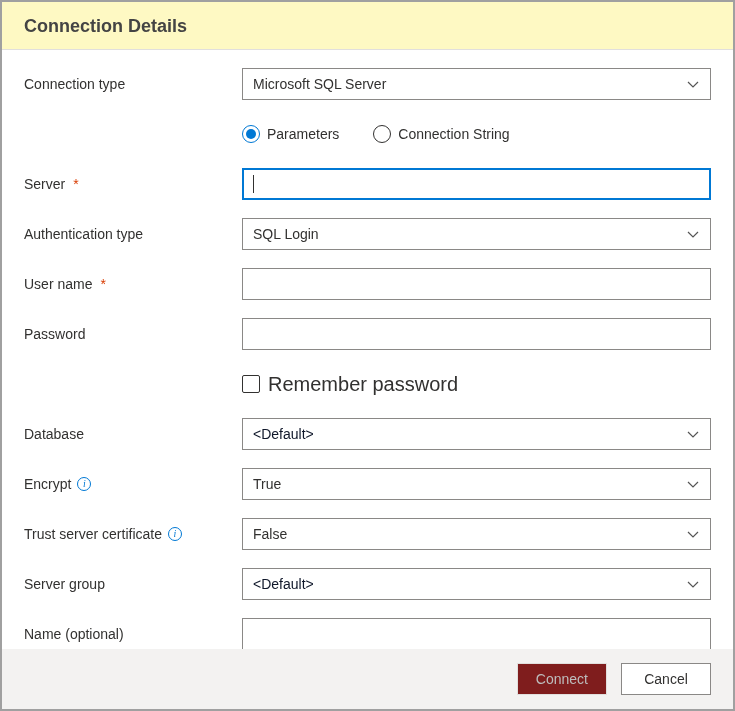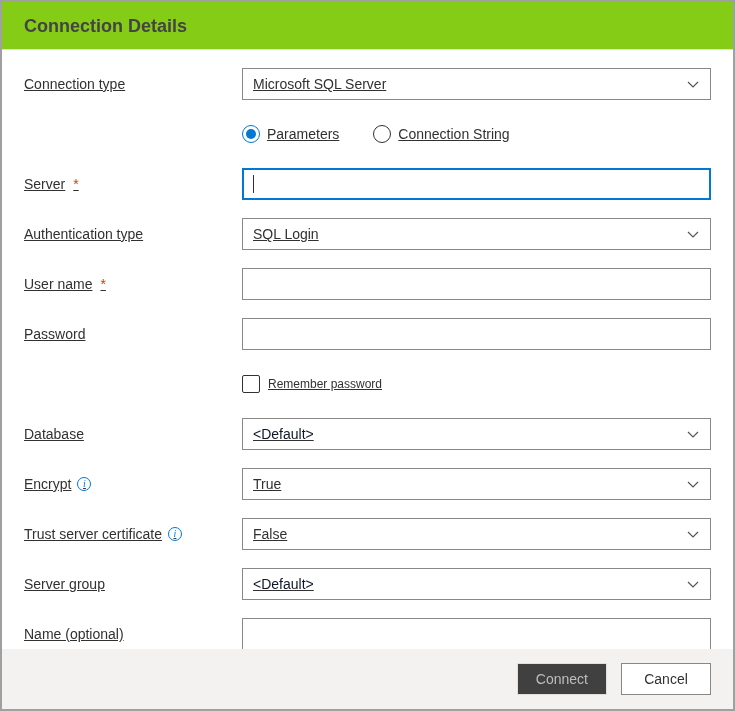--- a/index.html
+++ b/index.html
@@ -13,38 +13,37 @@
   .dialog {
     width: 735px;
     height: 711px;
     border: 2px solid #a0a0a0;
     background: #fff;
     display: flex;
     flex-direction: column;
     position: relative;
   }
   .dialog-header {
-    background: #84cc16;
+    background: #fef9c3;
     padding: 14px 40px 12px 22px;
     font-size: 18px;
     font-weight: 600;
     color: #444;
     border-bottom: 1px solid #e1dfdd;
   }
   .dialog-body {
     flex: 1 1 auto;
     padding: 18px 22px 0 22px;
     overflow: hidden;
   }
   .row {
     display: flex;
     align-items: center;
     margin-bottom: 18px;
     min-height: 32px;
-    text-decoration: underline;
   }
   .label-col {
     width: 200px;
     flex: 0 0 200px;
     font-size: 14px;
     color: #323130;
     display: flex;
     align-items: center;
     gap: 6px;
   }
@@ -103,21 +102,21 @@
   }
   .radio-outer.checked {
     border-color: #0078d4;
   }
   .radio-inner {
     width: 10px; height: 10px;
     border-radius: 50%;
     background: #0078d4;
   }
   .checkbox-item {
-    display:flex; align-items:center; gap:8px; font-size:12px;
+    display:flex; align-items:center; gap:8px; font-size:20px;
   }
   .checkbox-box {
     width: 18px; height:18px;
     border: 1px solid #323130;
     border-radius: 2px;
     background:#fff;
   }
   .info-icon {
     width:14px; height:14px;
     border-radius:50%;
@@ -145,21 +144,21 @@
     padding: 0 18px;
     font-size: 14px;
     background:#fff;
     border:1px solid #8a8886;
     display:flex; align-items:center; justify-content:center;
     cursor:default;
   }
   .btn.disabled {
     color:#bdbdbd;
     border-color:#e1dfdd;
-    background:#404040;
+    background:#7f1d1d;
   }
   .caret-blink {
      width:1px; height:18px; background:#323130;
      animation: blink 1s step-start infinite;
   }
   @keyframes blink { 50% { opacity:0; } }
 </style>
 </head>
 <body>
 

